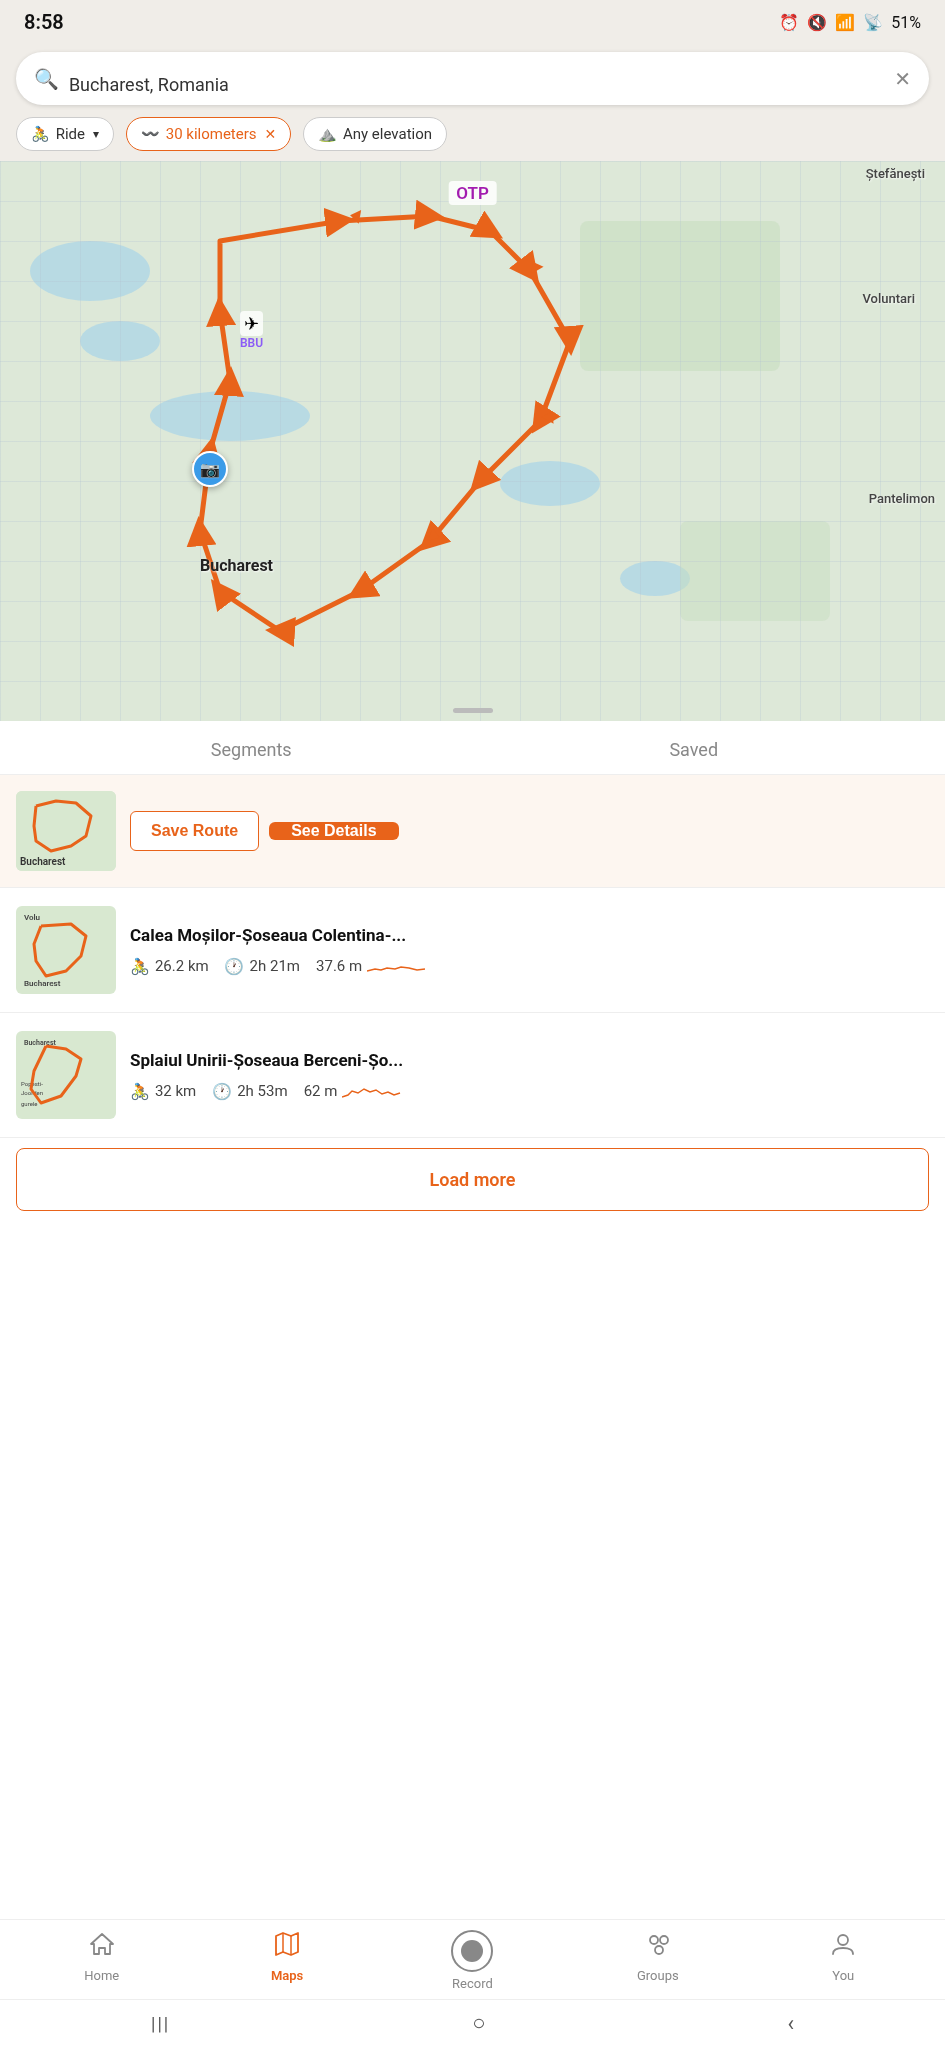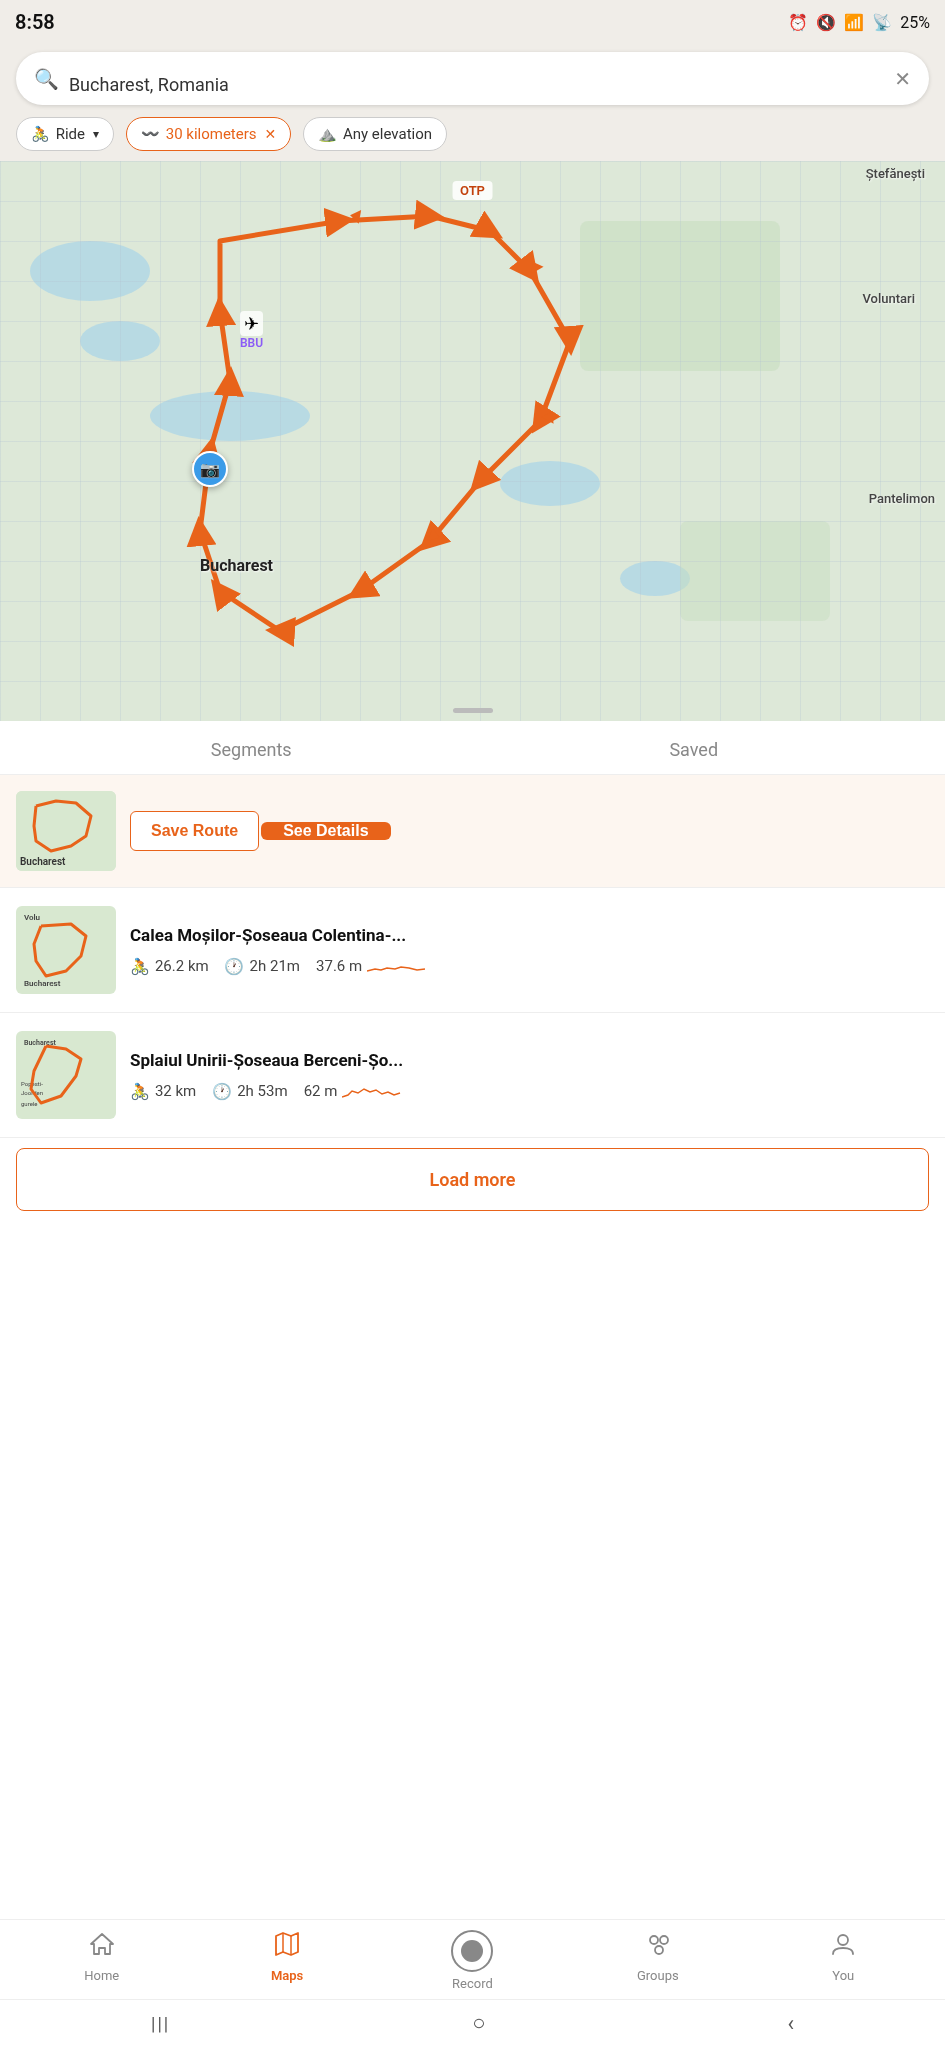--- a/index.html
+++ b/index.html
@@ -10,21 +10,21 @@
       font-family: -apple-system, BlinkMacSystemFont, 'Segoe UI', Roboto, sans-serif;
       background: #fff;
       overflow-x: hidden;
     }
 
     
     .status-bar {
       display: flex;
       justify-content: space-between;
       align-items: center;
-      padding: 8px 15px;
+      padding: 8px 24px;
       background: #f0ede8;
       height: 44px;
     }
     .status-time {
       font-size: 20px;
       font-weight: 600;
       color: #111;
     }
     .status-icons {
       display: flex;
@@ -221,21 +221,21 @@
     .route-thumb-label {
       position: absolute;
       bottom: 4px;
       left: 4px;
       font-size: 10px;
       color: #333;
       font-weight: 600;
     }
     .route-card-buttons {
       display: flex;
-      gap: 2px;
+      gap: 10px;
       align-items: center;
     }
     .btn-save-route {
       border: 1.5px solid #e8631a;
       color: #e8631a;
       background: #fff;
       border-radius: 6px;
       padding: 10px 20px;
       font-size: 16px;
       font-weight: 600;
@@ -380,23 +380,23 @@
 
     
     .map-otp {
       position: absolute;
       top: 20px;
       left: 50%;
       transform: translateX(-50%);
       background: rgba(255,255,255,0.85);
       border-radius: 4px;
       padding: 2px 8px;
-      font-size: 13px;
-      font-weight: 600;
-      color: #c2410c;
+      font-size: 17px;
+      font-weight: 600;
+      color: #a21caf;
     }
 
     
     .airport-marker {
       position: absolute;
       display: flex;
       flex-direction: column;
       align-items: center;
     }
     .airport-icon {
@@ -414,21 +414,21 @@
 </head>
 <body>
 
 <div class="status-bar">
   <span class="status-time">8:58</span>
   <div class="status-icons">
     <span>⏰</span>
     <span>🔇</span>
     <span>📶</span>
     <span>📡</span>
-    <span>25%</span>
+    <span>51%</span>
   </div>
 </div>
 
 <div class="search-bar-container">
   <div class="search-bar">
     <div class="search-icon-wrap">🔍</div>
     <div class="search-input-text">Bucharest, Romania</div>
     <div class="search-clear">✕</div>
   </div>
 </div>

